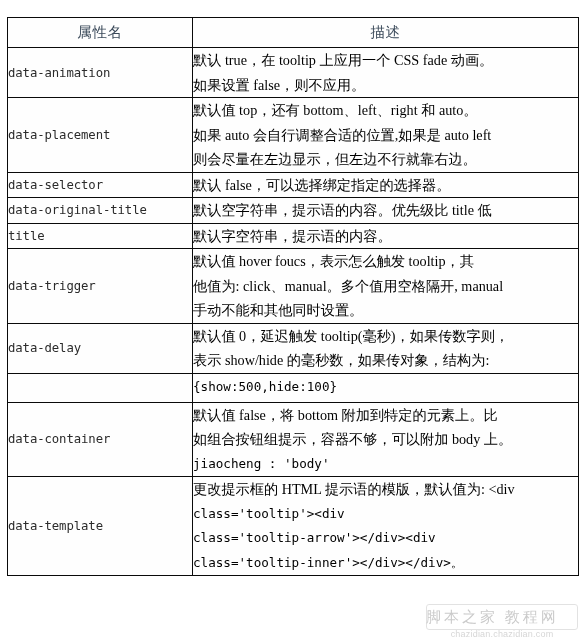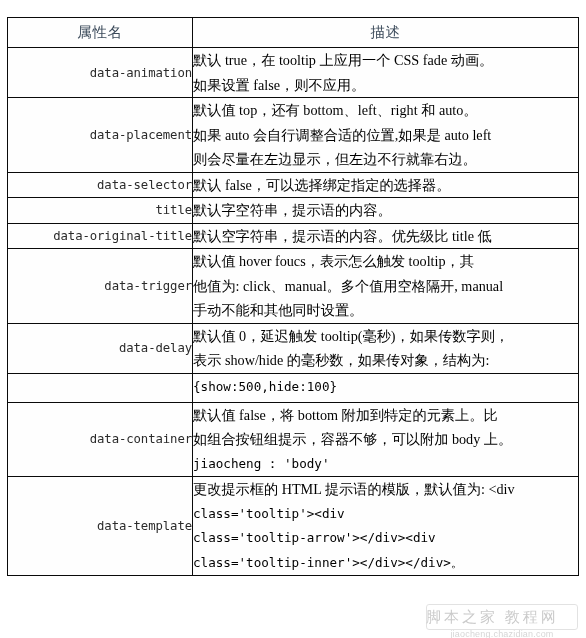--- a/index.html
+++ b/index.html
@@ -49,21 +49,21 @@
     height: 29px;
     font-family: "Liberation Serif", serif;
     font-size: 14.5px;
     color: #3b4a5a;
     font-weight: normal;
     letter-spacing: 0.6px;
   }
 
   
   .name-cell {
-    text-align: right;
+    text-align: left;
     font-family: "DejaVu Sans Mono", monospace;
     font-size: 12.3px;
     color: #2b2b2b;
     letter-spacing: -0.1px;
     padding: 2px 2px;
     white-space: nowrap;
   }
   .name-cell.empty { height: 28px; }
 
   
@@ -168,29 +168,29 @@
             <span class="desc-line">则会尽量在左边显示，但左边不行就靠右边。</span>
           </td>
         </tr>
         <tr>
           <td class="name-cell">data-selector</td>
           <td class="desc-cell">
             <span class="desc-line">默认 false，可以选择绑定指定的选择器。</span>
           </td>
         </tr>
         <tr>
+          <td class="name-cell">data-original-title</td>
+          <td class="desc-cell">
+            <span class="desc-line">默认空字符串，提示语的内容。优先级比 title 低</span>
+          </td>
+        </tr>
+        <tr>
           <td class="name-cell">title</td>
           <td class="desc-cell">
             <span class="desc-line">默认字空符串，提示语的内容。</span>
-          </td>
-        </tr>
-        <tr>
-          <td class="name-cell">data-original-title</td>
-          <td class="desc-cell">
-            <span class="desc-line">默认空字符串，提示语的内容。优先级比 title 低</span>
           </td>
         </tr>
         <tr>
           <td class="name-cell">data-trigger</td>
           <td class="desc-cell">
             <span class="desc-line">默认值 hover foucs，表示怎么触发 tooltip，其</span>
             <span class="desc-line">他值为: click、manual。多个值用空格隔开, manual</span>
             <span class="desc-line">手动不能和其他同时设置。</span>
           </td>
         </tr>
@@ -223,16 +223,16 @@
             <span class="desc-line mono">class='tooltip-arrow'&gt;&lt;/div&gt;&lt;div</span>
             <span class="desc-line mono">class='tooltip-inner'&gt;&lt;/div&gt;&lt;/div&gt;。</span>
           </td>
         </tr>
       </tbody>
   </table>
 
   <div class="watermark">
     <div class="wm-box"></div>
     <div class="wm-cn">脚本之家 教程网</div>
-    <div class="wm-url">jiaocheng.chazidian.com</div>
+    <div class="wm-url">chazidian.chazidian.com</div>
   </div>
 
 </div>
 
 </body></html>

